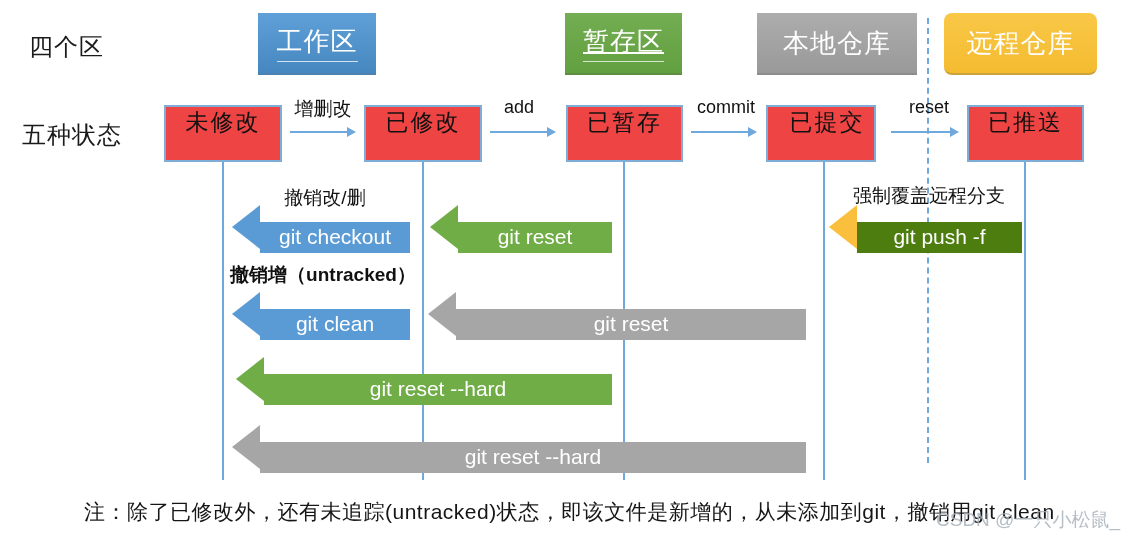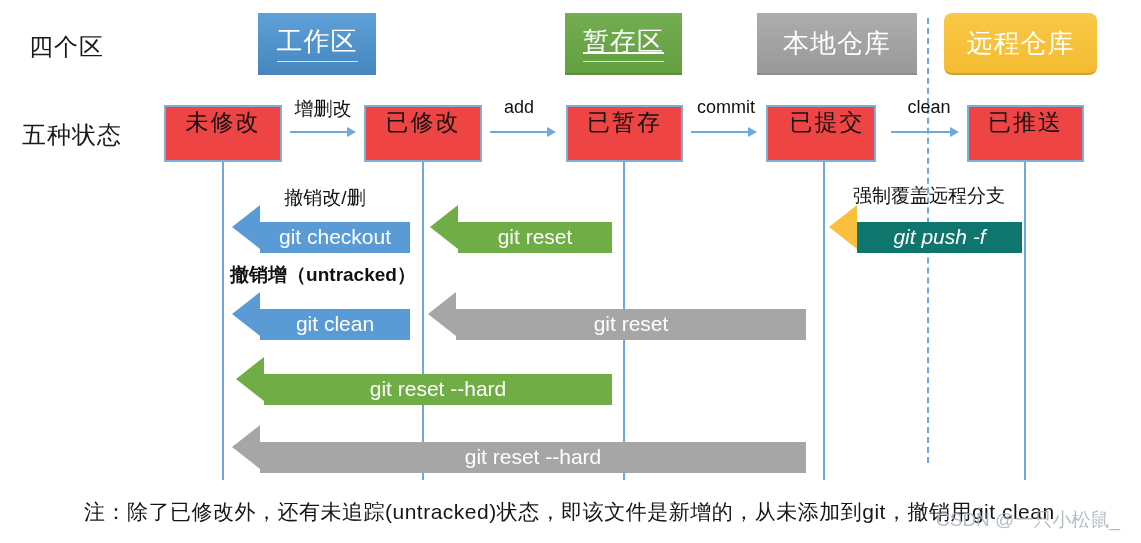--- a/index.html
+++ b/index.html
@@ -38,21 +38,21 @@
   .lifeline{position:absolute;top:162px;height:318px;width:2px;background:#6fa8dc;}
   .dashline{position:absolute;top:18px;height:445px;width:0;border-left:2px dashed #6fa8dc;}
   
   .fat{position:absolute;height:44px;display:flex;align-items:center;}
   .fat .tip{width:0;height:0;border-top:22px solid transparent;border-bottom:22px solid transparent;flex:0 0 auto;}
   .fat .bar{flex:1 1 auto;height:31px;display:flex;align-items:center;justify-content:center;
             color:#fff;font-size:21px;white-space:nowrap;margin-top:20px;}
   .fat.blue  .tip{border-right:28px solid #5b9bd5;} .fat.blue  .bar{background:#5b9bd5;}
   .fat.green .tip{border-right:28px solid #70ad47;} .fat.green .bar{background:#70ad47;}
   .fat.gray  .tip{border-right:28px solid #a6a6a6;} .fat.gray  .bar{background:#a6a6a6;} 
-  .fat.yellow .tip{border-right:28px solid #fac03d;} .fat.yellow .bar{background:#0f766e;font-style:italic;}
+  .fat.yellow .tip{border-right:28px solid #fac03d;} .fat.yellow .bar{background:#4d7c0f;}
   
   .anno{position:absolute;font-size:19px;color:#111;text-align:center;}
   
   .note{position:absolute;left:84px;top:498px;font-size:21px;color:#161616;letter-spacing:0.5px;}
   .watermark{position:absolute;left:936px;top:507px;font-size:19px;color:#a9b2ba;opacity:0.85;}
 </style>
 </head>
 <body>
 
 <div class="canvas">
@@ -99,21 +99,21 @@
 
   <div class="t-label" style="left:287px;top:96px;width:72px;">增删改</div>
   <div class="t-line" style="left:290px;width:64px;"></div>
 
   <div class="t-label en" style="left:488px;top:97px;width:62px;">add</div>
   <div class="t-line" style="left:490px;width:64px;"></div>
 
   <div class="t-label en" style="left:690px;top:97px;width:72px;">commit</div>
   <div class="t-line" style="left:691px;width:64px;"></div>
 
-  <div class="t-label en" style="left:898px;top:97px;width:62px;">clean</div>
+  <div class="t-label en" style="left:898px;top:97px;width:62px;">reset</div>
   <div class="t-line" style="left:891px;width:66px;"></div>
 
   <div class="anno" style="left:240px;top:185px;width:170px;">撤销改/删</div>
   <div class="anno" style="left:838px;top:183px;width:182px;">强制覆盖远程分支</div>
   <div class="anno" style="left:228px;top:262px;width:190px;font-weight:bold;">撤销增（untracked）</div>
 
   <div class="fat blue" style="left:232px;top:205px;width:178px;">
     <span class="tip"></span>
     <span class="bar">git checkout</span>
   </div>

